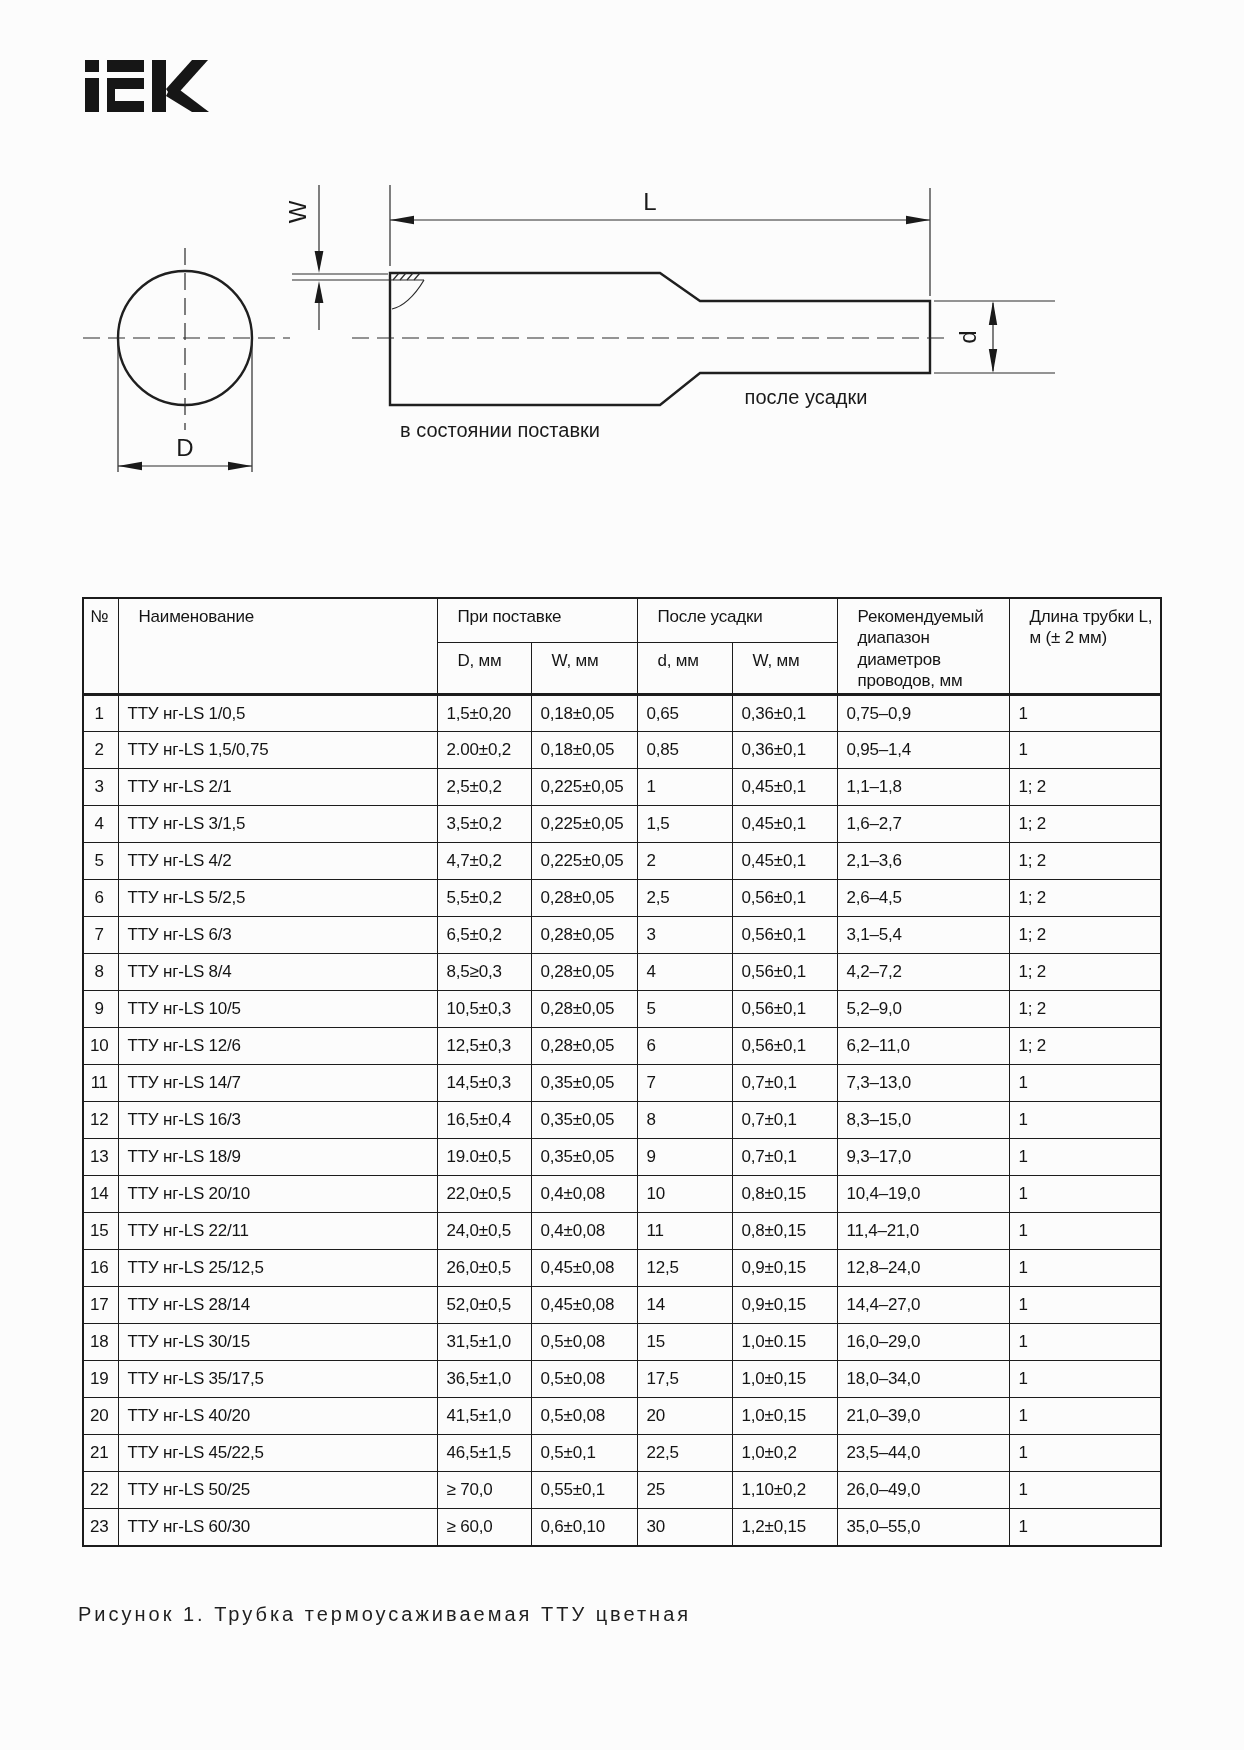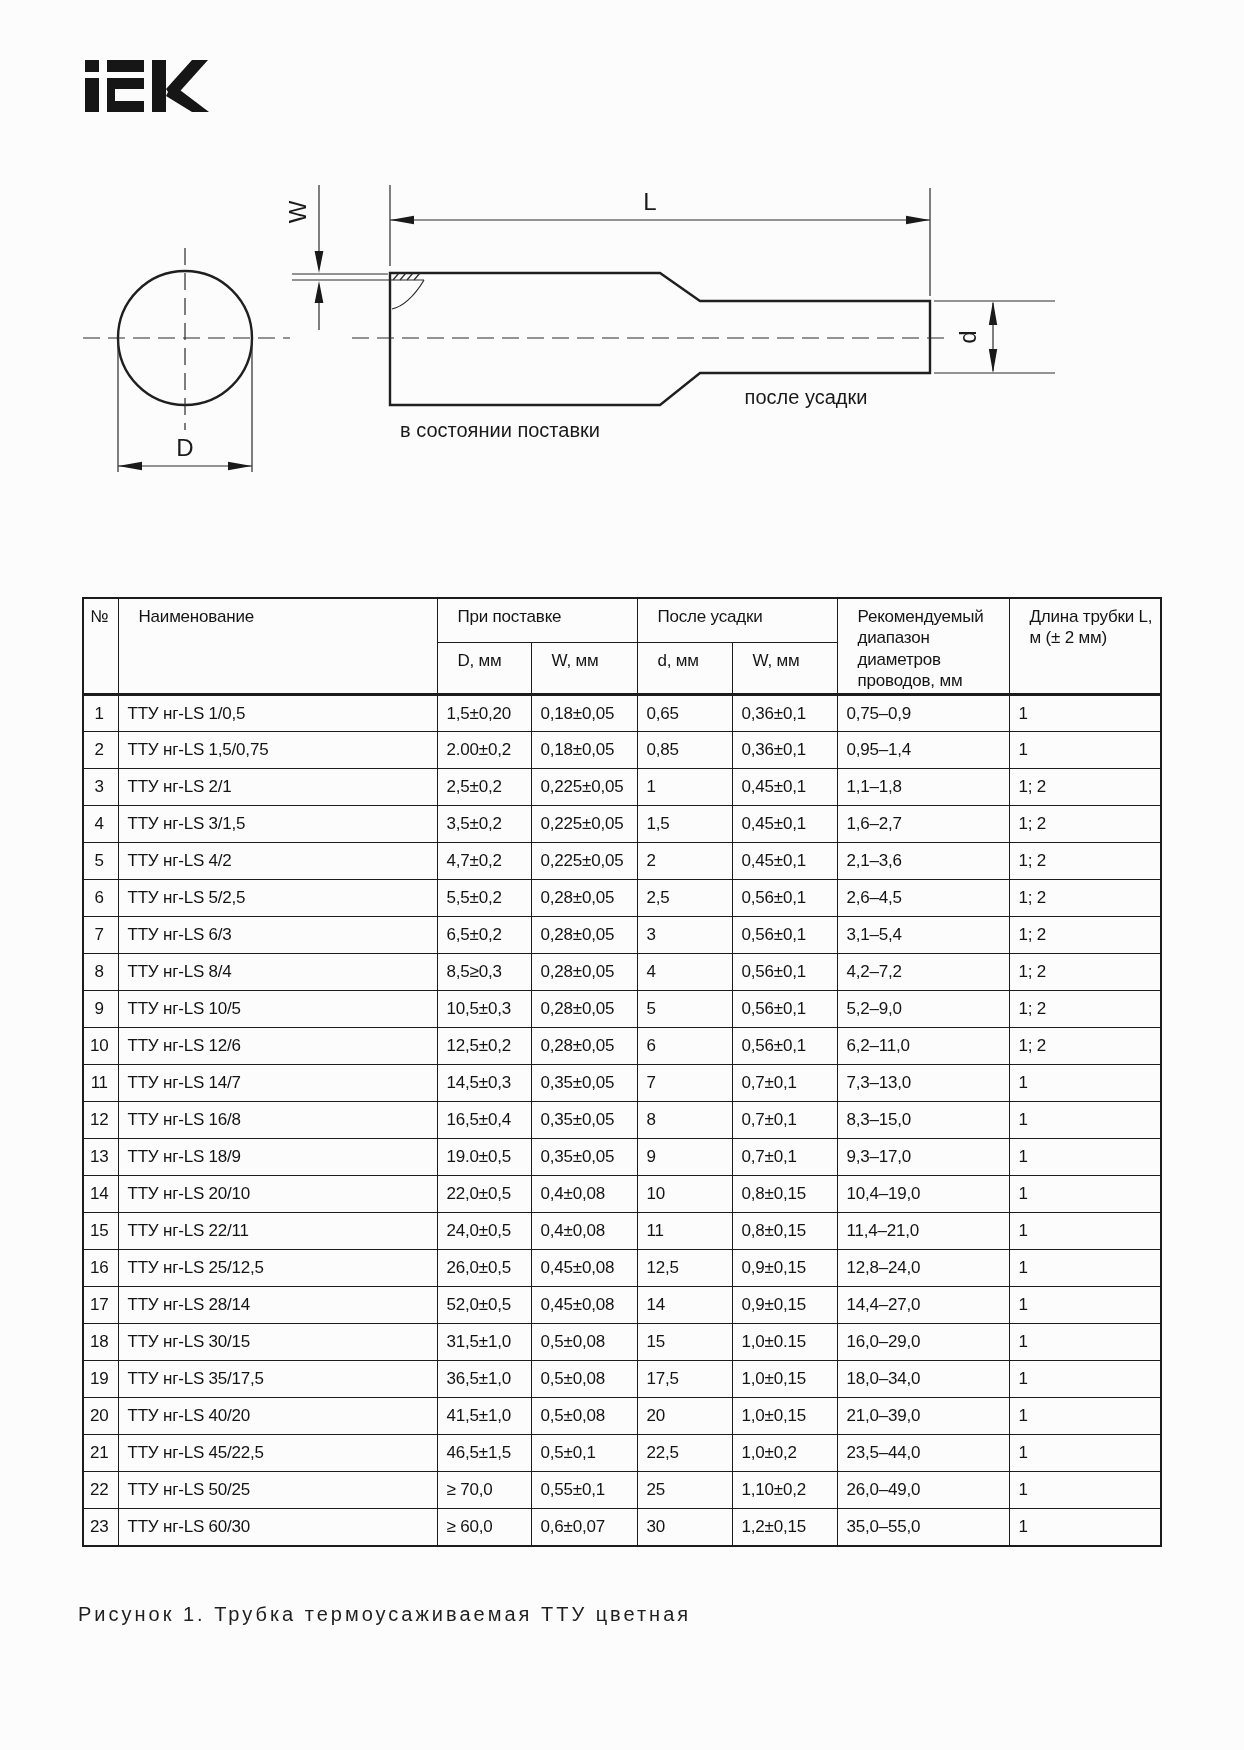--- a/index.html
+++ b/index.html
@@ -225,40 +225,40 @@
         <td>10,5±0,3</td>
         <td>0,28±0,05</td>
         <td>5</td>
         <td>0,56±0,1</td>
         <td>5,2–9,0</td>
         <td>1; 2</td>
       </tr>
       <tr>
         <td class="c-num">10</td>
         <td>ТТУ нг-LS 12/6</td>
-        <td>12,5±0,2</td>
+        <td>12,5±0,3</td>
         <td>0,28±0,05</td>
         <td>6</td>
         <td>0,56±0,1</td>
         <td>6,2–11,0</td>
         <td>1; 2</td>
       </tr>
       <tr>
         <td class="c-num">11</td>
         <td>ТТУ нг-LS 14/7</td>
         <td>14,5±0,3</td>
         <td>0,35±0,05</td>
         <td>7</td>
         <td>0,7±0,1</td>
         <td>7,3–13,0</td>
         <td>1</td>
       </tr>
       <tr>
         <td class="c-num">12</td>
-        <td>ТТУ нг-LS 16/8</td>
+        <td>ТТУ нг-LS 16/3</td>
         <td>16,5±0,4</td>
         <td>0,35±0,05</td>
         <td>8</td>
         <td>0,7±0,1</td>
         <td>8,3–15,0</td>
         <td>1</td>
       </tr>
       <tr>
         <td class="c-num">13</td>
         <td>ТТУ нг-LS 18/9</td>
@@ -356,21 +356,21 @@
         <td>0,55±0,1</td>
         <td>25</td>
         <td>1,10±0,2</td>
         <td>26,0–49,0</td>
         <td>1</td>
       </tr>
       <tr>
         <td class="c-num">23</td>
         <td>ТТУ нг-LS 60/30</td>
         <td>≥ 60,0</td>
-        <td>0,6±0,07</td>
+        <td>0,6±0,10</td>
         <td>30</td>
         <td>1,2±0,15</td>
         <td>35,0–55,0</td>
         <td>1</td>
       </tr>
     </tbody>
 </table>
 
 <div class="caption">Рисунок 1. Трубка термоусаживаемая ТТУ цветная</div>
 

